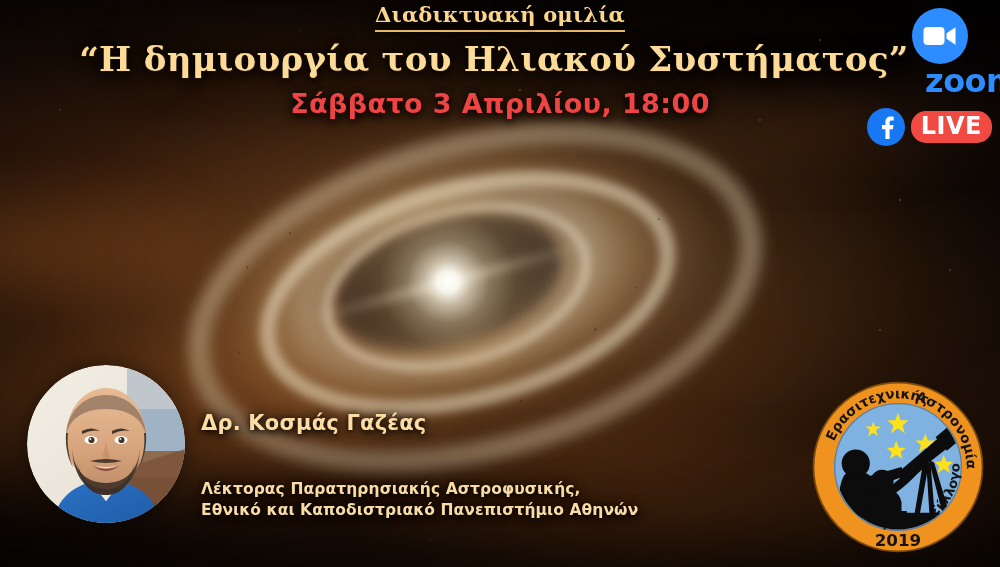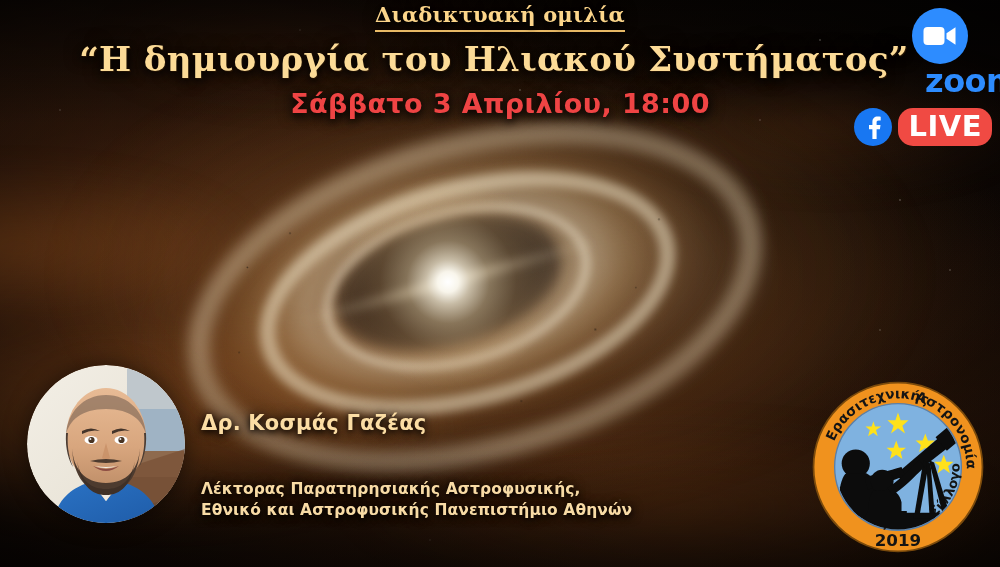--- a/index.html
+++ b/index.html
@@ -230,21 +230,21 @@
     width: 38px; height: 38px;
     border-radius: 50%;
     background: #1877f2;
     display: flex; align-items: center; justify-content: center;
   }
   .live-chip {
     background: #f04a43;
     color: #ffffff;
     font-family: "DejaVu Sans", "Liberation Sans", sans-serif;
     font-weight: bold;
-    font-size: 29px;
+    font-size: 24px;
     letter-spacing: 0.5px;
     padding: 3px 10px 4px 10px;
     line-height: 1.05;
     border-radius: 15px;
   }
 
   
   .portrait {
     position: absolute;
     left: 27px; top: 365px;
@@ -399,21 +399,21 @@
 
         <path d="M63 96 Q79 92 95 96 Q79 100 63 96 Z" fill="#4d3b2f"></path>
       </g>
     </svg>
   </div>
 
   <div class="speaker">
     <div class="speaker-name">Δρ. Κοσμάς Γαζέας</div>
     <div class="speaker-role">
       <div>Λέκτορας Παρατηρησιακής Αστροφυσικής,</div>
-      <div>Εθνικό και Αστροφυσικής Πανεπιστήμιο Αθηνών</div>
+      <div>Εθνικό και Καποδιστριακό Πανεπιστήμιο Αθηνών</div>
     </div>
   </div>
 
   <div class="club-logo">
     <svg width="176" height="176" viewBox="0 0 200 200">
       <defs>
         <path id="arcTop" d="M 22,100 A 78,78 0 0 1 178,100"></path>
         <path id="arcBottom" d="M 30,100 A 70,70 0 0 0 170,100"></path>
         <clipPath id="innerClip">
             <circle cx="100" cy="100" r="71"></circle>

